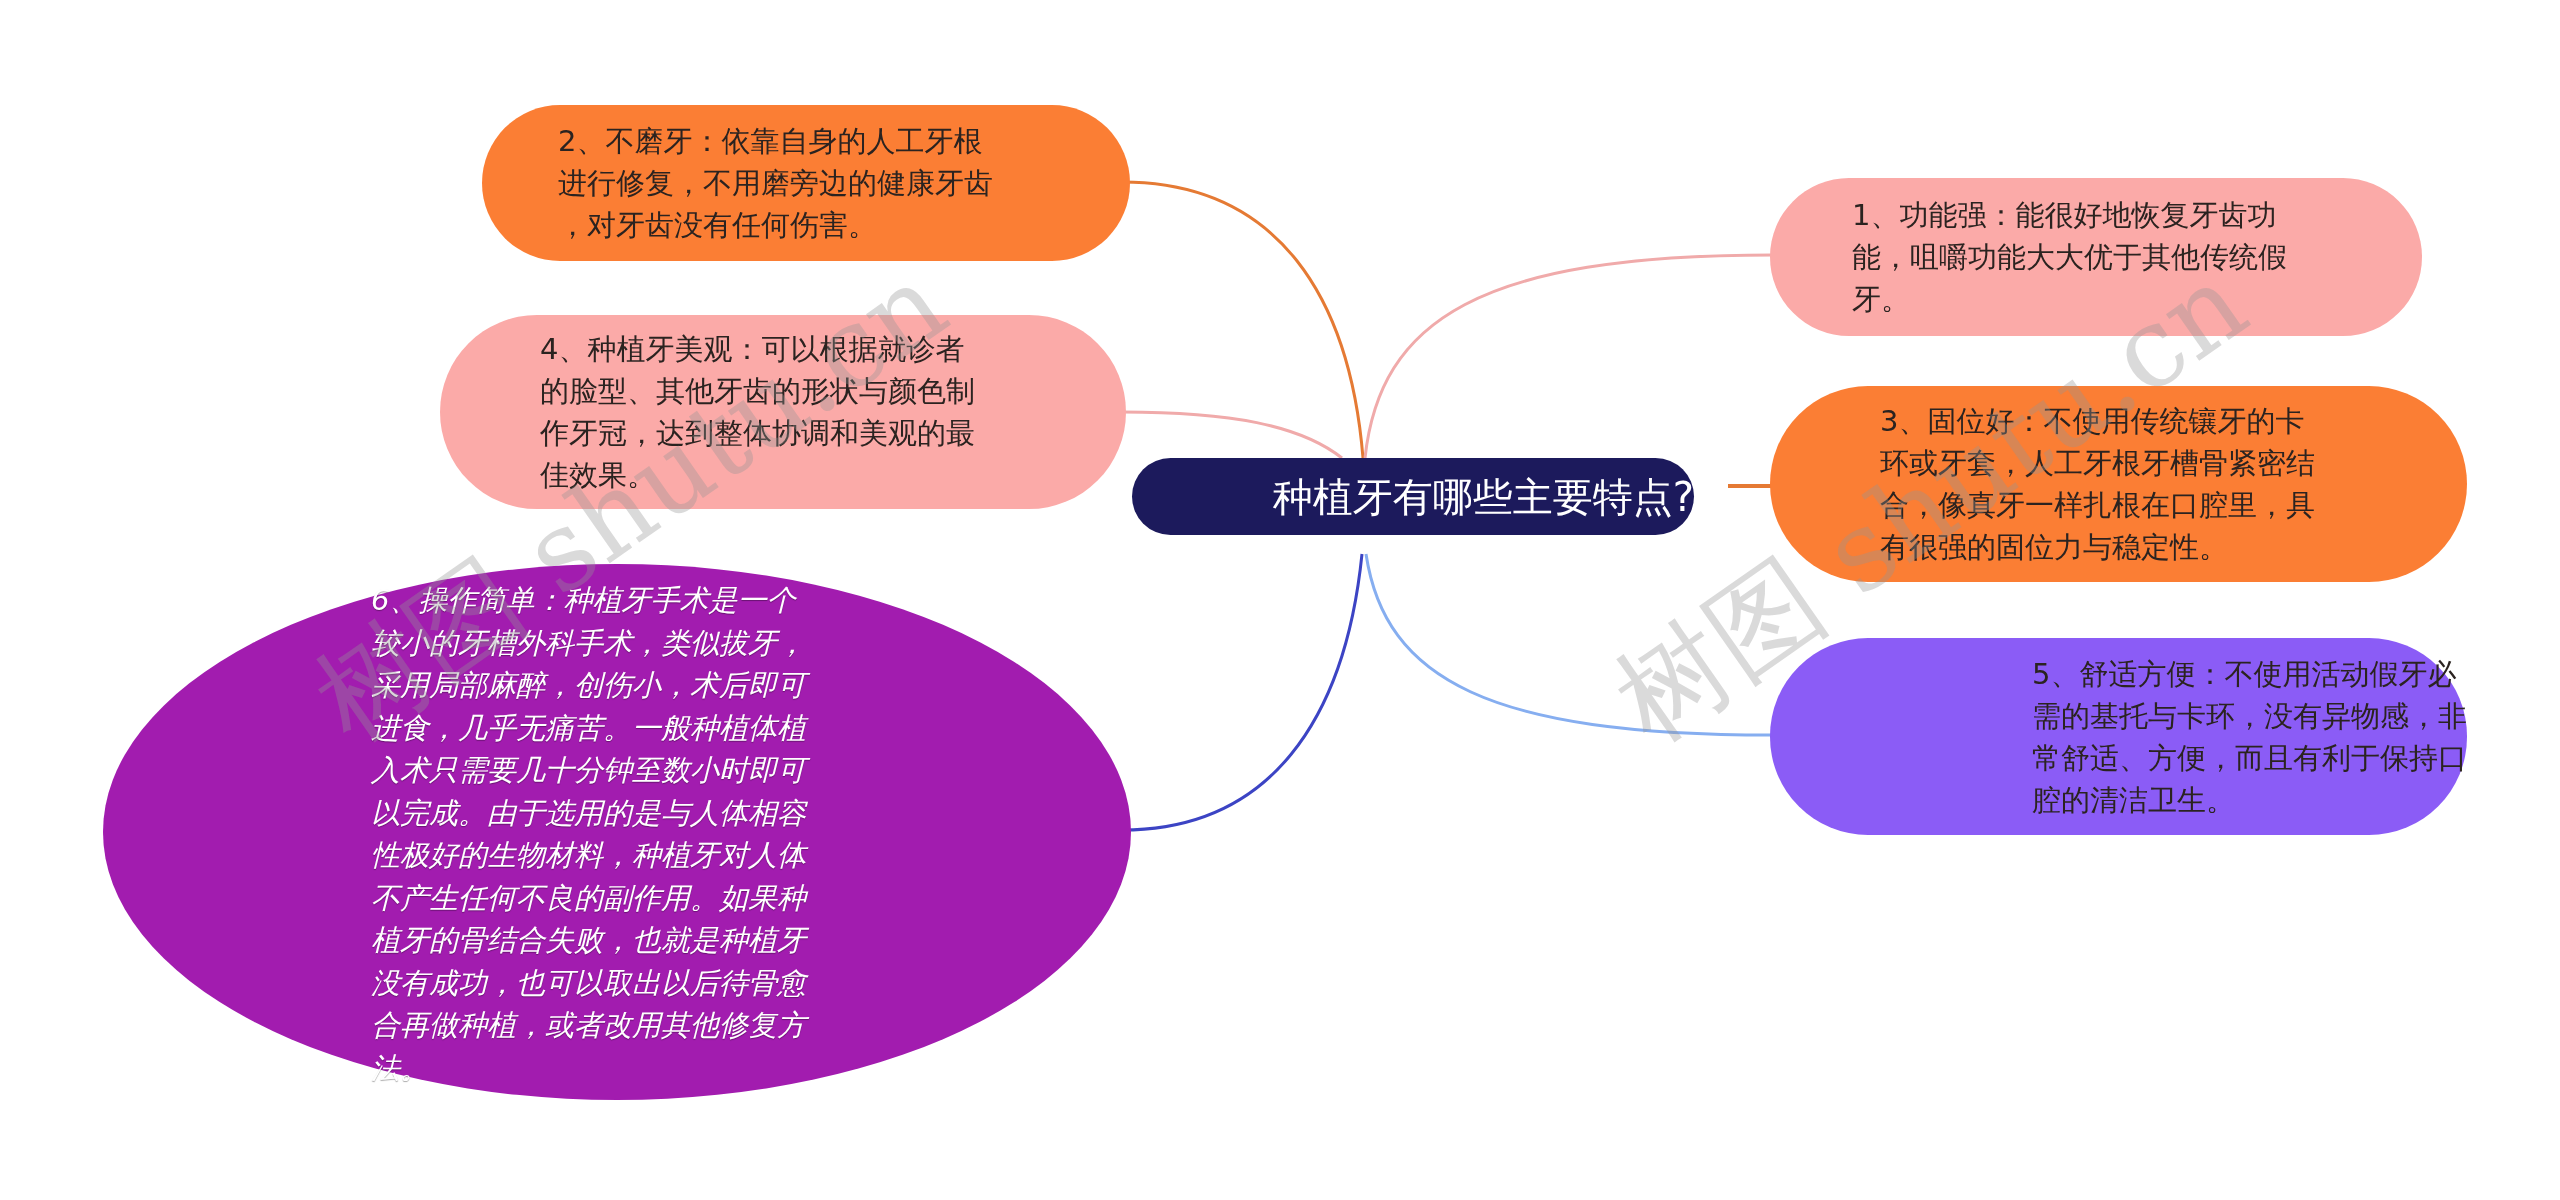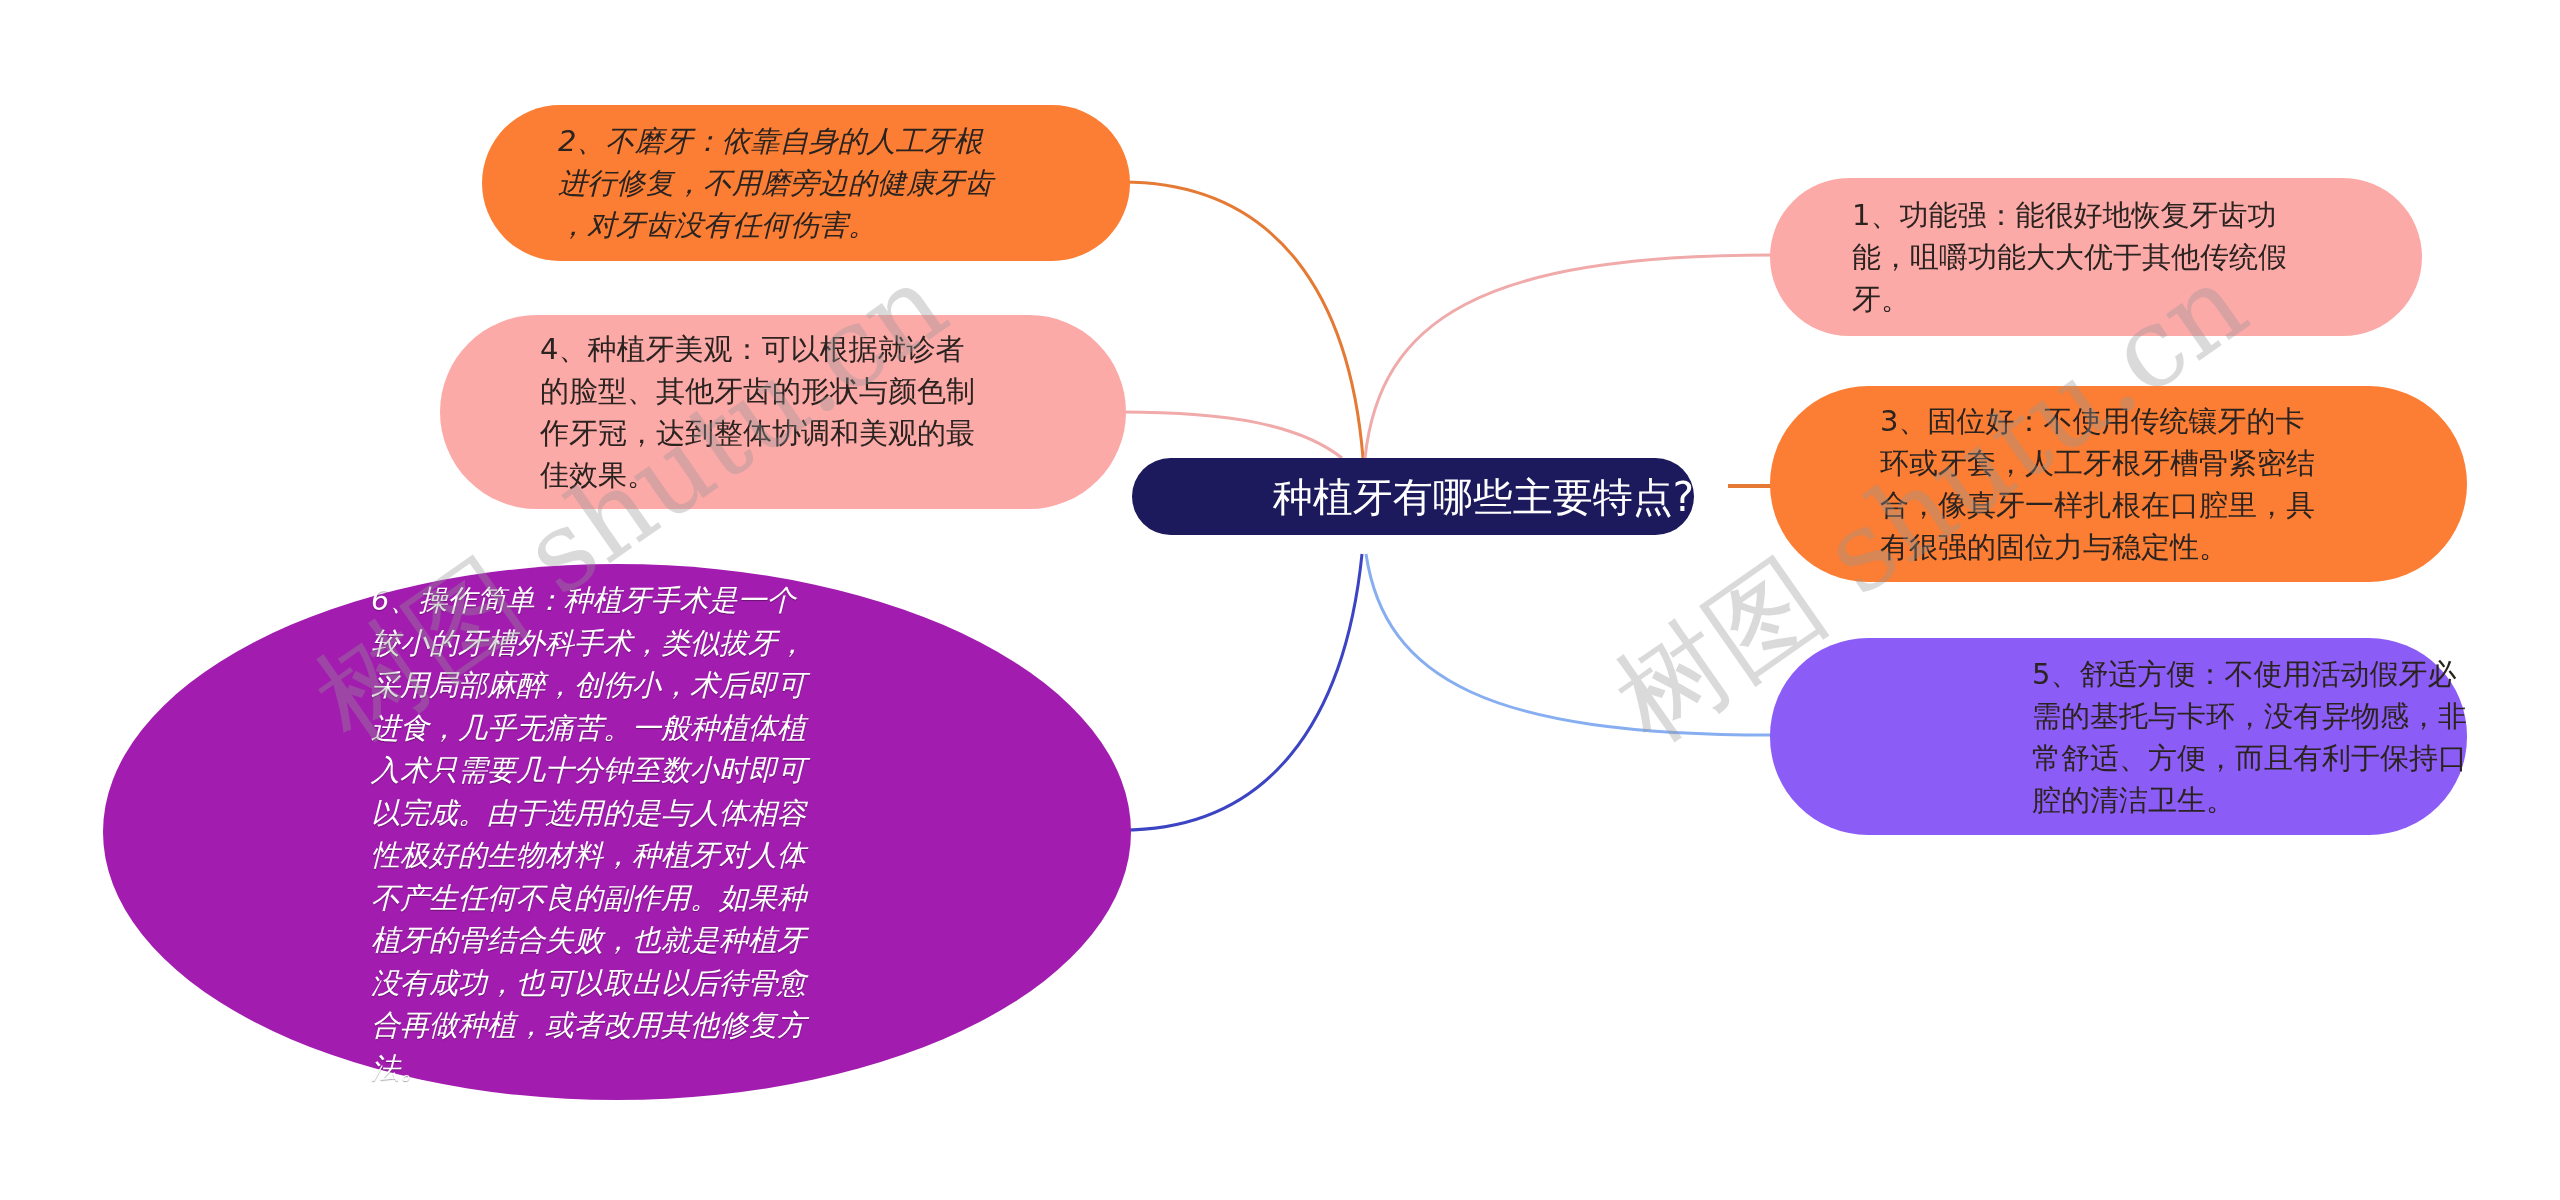--- a/index.html
+++ b/index.html
@@ -43,21 +43,21 @@
   <path d="M 1728 486 L 1772 486" stroke="#e57a34" stroke-width="4" fill="none"></path>
   <path d="M 1366 554 C 1385 680, 1490 735, 1772 735" stroke="#86aef0" stroke-width="3" fill="none"></path>
   <path d="M 1362 554 C 1345 720, 1270 830, 1122 830" stroke="#3c44c4" stroke-width="3" fill="none"></path>
 </svg>
 
 <div class="node root" style="background:#1c1a5c;">
   <span class="node-text">种植牙有哪些主要特点?</span>
 </div>
 
 <div class="node" style="left:482px; top:105px; width:648px; height:156px; border-radius:78px; background:#fb7e34; padding-left:76px;">
-  <span class="node-text" style="color:#2b2320;font-style:italic;">2、不磨牙：依靠自身的人工牙根
+  <span class="node-text" style="color:#2b2320;">2、不磨牙：依靠自身的人工牙根
 进行修复，不用磨旁边的健康牙齿
 ，对牙齿没有任何伤害。</span>
 </div>
 
 <div class="node" style="left:440px; top:315px; width:686px; height:194px; border-radius:98px; background:#fbaaa8; padding-left:100px;">
   <span class="node-text" style="color:#2b2320;">4、种植牙美观：可以根据就诊者
 的脸型、其他牙齿的形状与颜色制
 作牙冠，达到整体协调和美观的最
 佳效果。</span>
 </div>

